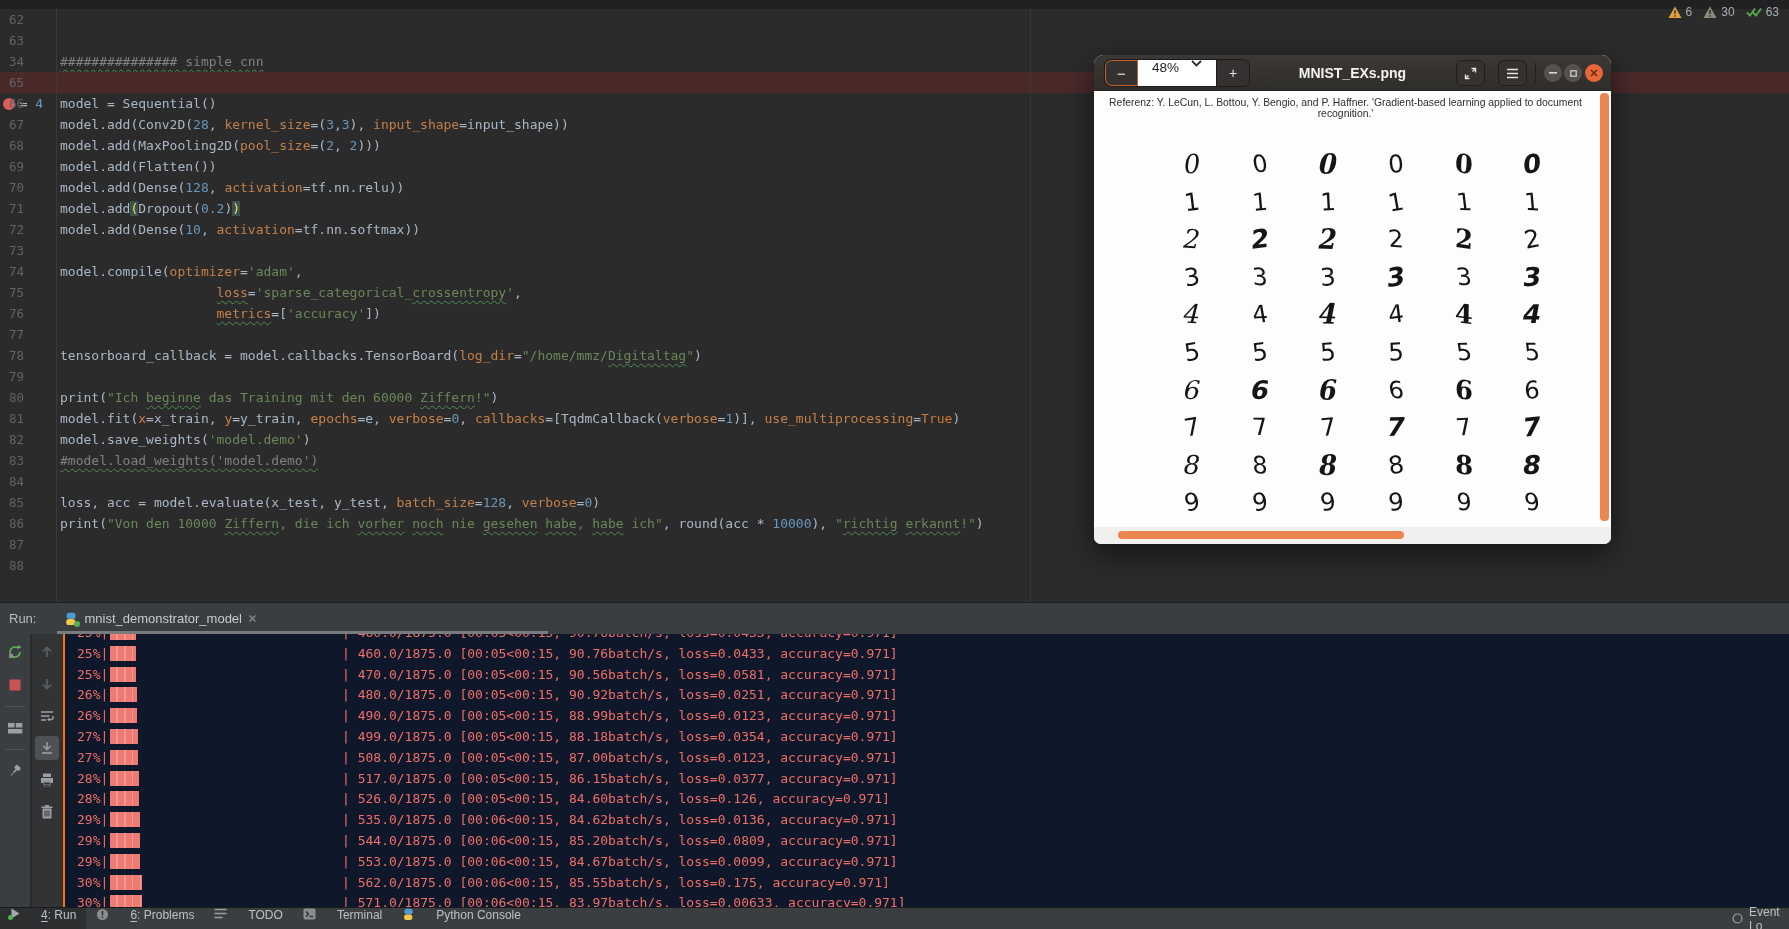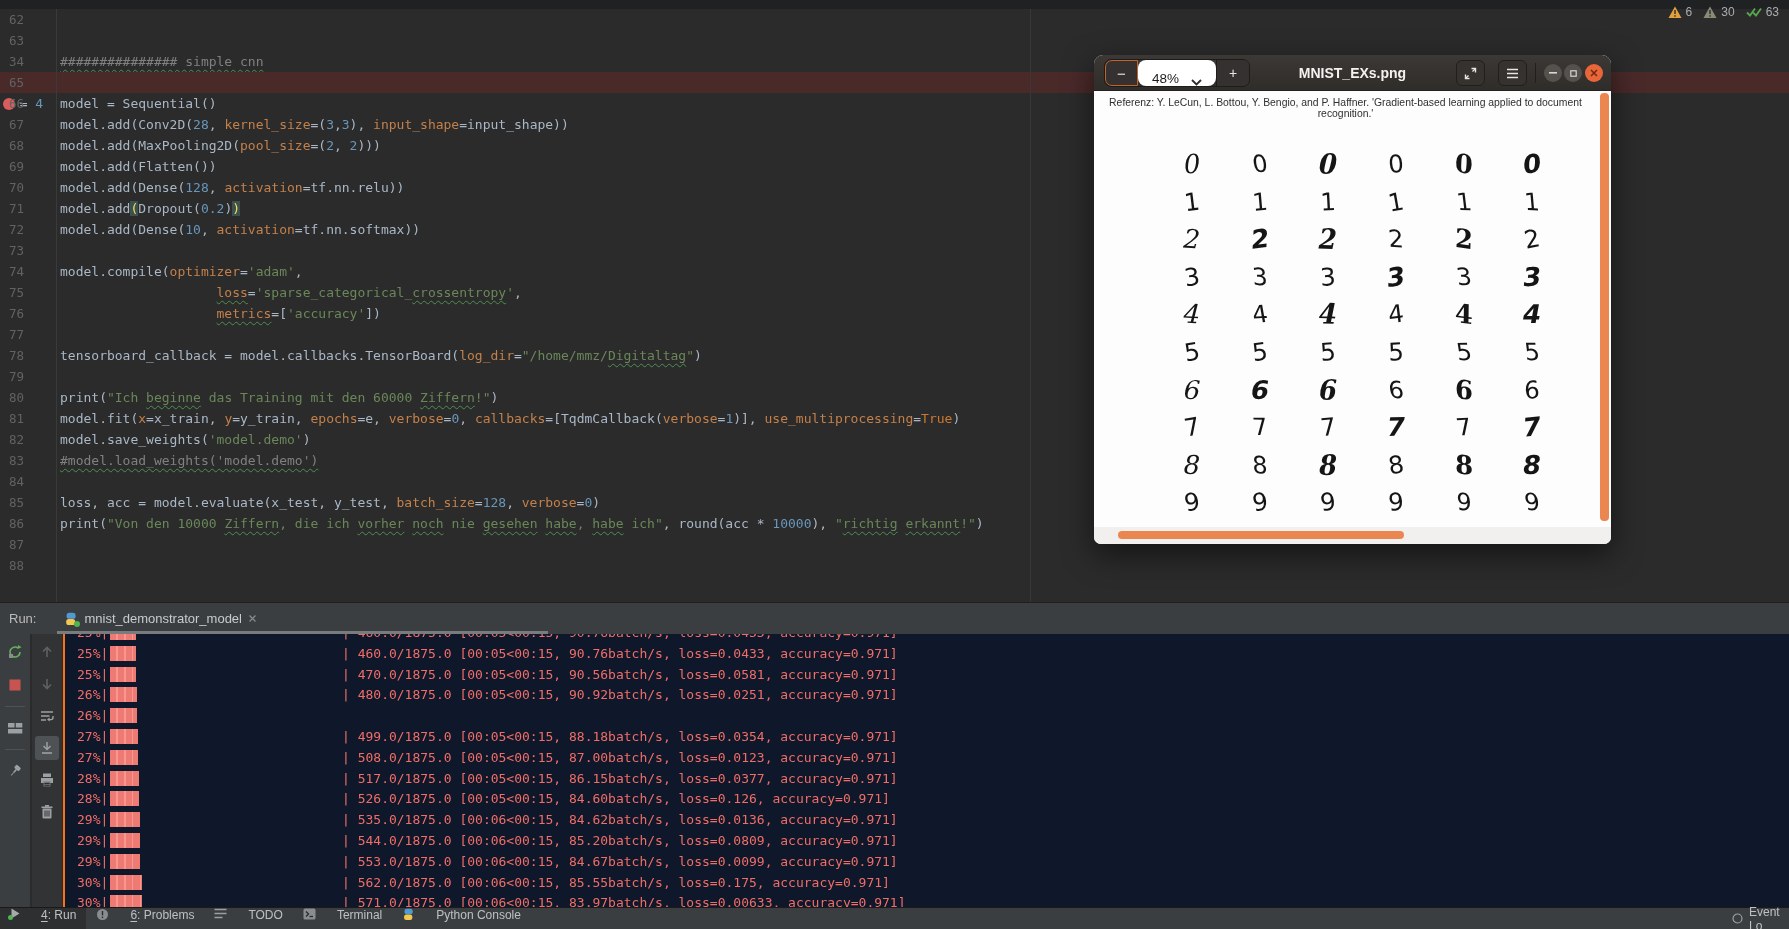--- a/index.html
+++ b/index.html
@@ -78,22 +78,22 @@
   #viewer { position:absolute; left:1094px; top:55px; width:517px; height:489px;
             border-radius:9px 9px 7px 7px; box-shadow:0 10px 30px rgba(0,0,0,.55);
             background:#fdfdfd; }
   #v-header { position:absolute; left:0; top:0; width:100%; height:36px;
               background:linear-gradient(#3b3835,#2f2d2a); border-radius:9px 9px 0 0;
               border-bottom:1px solid #242220; }
   #v-zoom { position:absolute; left:10px; top:4px; height:28px; display:flex; border-radius:7px;
             overflow:hidden; border:1px solid #1e1c1a; }
   #zoom-out { width:33px; background:#343130; border:1px solid #c46329; border-radius:7px 0 0 7px;
               display:flex; align-items:center; justify-content:center; color:#e8e6e3; font-size:15px; }
-  #zoom-combo { width:78px; background:#ffffff; display:flex; align-items:flex-end; justify-content:center;
-                gap:12px; color:#1d1d1d; font-size:13.5px;border-radius:8px; }
+  #zoom-combo { width:78px; background:#ffffff; display:flex; align-items:flex-start; justify-content:center;
+                gap:12px; color:#1d1d1d; font-size:13.5px; }
   #zoom-in { width:33px; background:#343130; border-left:1px solid #1e1c1a; display:flex;
              align-items:center; justify-content:center; color:#e8e6e3; font-size:14px; }
   #v-title { position:absolute; left:0; right:0; top:0; height:36px; display:flex; align-items:center;
              justify-content:center; color:#f4f2f0; font-weight:700; font-size:14px; pointer-events:none; }
   .v-sqbtn { position:absolute; top:5px; width:29px; height:26px; background:#353230;
              border:1px solid #211f1d; border-radius:6px; display:flex; align-items:center;
              justify-content:center; }
   #v-expand { left:362px; } #v-burger { left:404px; }
   #v-ctl-sep { position:absolute; left:441px; top:8px; width:1px; height:20px; background:#211f1d; }
   .v-circle { position:absolute; top:9px; width:18px; height:18px; border-radius:50%;
@@ -285,21 +285,21 @@
       </span>
     </div>
 
     <div id="console">
         <div class="partial">
           <div class="crow"><span class="pct">25%|</span><span class="bar"><i style="width: 26.25px;"></i></span><span>| 460.0/1875.0 [00:05&lt;00:15, 90.76batch/s, loss=0.0433, accuracy=0.971]</span></div>
         </div>
         <div class="crow"><span class="pct">25%|</span><span class="bar"><i style="width: 26.25px;"></i></span><span>| 460.0/1875.0 [00:05&lt;00:15, 90.76batch/s, loss=0.0433, accuracy=0.971]</span></div>
         <div class="crow"><span class="pct">25%|</span><span class="bar"><i style="width: 26.25px;"></i></span><span>| 470.0/1875.0 [00:05&lt;00:15, 90.56batch/s, loss=0.0581, accuracy=0.971]</span></div>
         <div class="crow"><span class="pct">26%|</span><span class="bar"><i style="width: 27.3px;"></i></span><span>| 480.0/1875.0 [00:05&lt;00:15, 90.92batch/s, loss=0.0251, accuracy=0.971]</span></div>
-        <div class="crow"><span class="pct">26%|</span><span class="bar"><i style="width: 27.3px;"></i></span></div>
+        <div class="crow"><span class="pct">26%|</span><span class="bar"><i style="width: 27.3px;"></i></span><span>| 490.0/1875.0 [00:05&lt;00:15, 88.99batch/s, loss=0.0123, accuracy=0.971]</span></div>
         <div class="crow"><span class="pct">27%|</span><span class="bar"><i style="width: 28.35px;"></i></span><span>| 499.0/1875.0 [00:05&lt;00:15, 88.18batch/s, loss=0.0354, accuracy=0.971]</span></div>
         <div class="crow"><span class="pct">27%|</span><span class="bar"><i style="width: 28.35px;"></i></span><span>| 508.0/1875.0 [00:05&lt;00:15, 87.00batch/s, loss=0.0123, accuracy=0.971]</span></div>
         <div class="crow"><span class="pct">28%|</span><span class="bar"><i style="width: 29.4px;"></i></span><span>| 517.0/1875.0 [00:05&lt;00:15, 86.15batch/s, loss=0.0377, accuracy=0.971]</span></div>
         <div class="crow"><span class="pct">28%|</span><span class="bar"><i style="width: 29.4px;"></i></span><span>| 526.0/1875.0 [00:05&lt;00:15, 84.60batch/s, loss=0.126, accuracy=0.971]</span></div>
         <div class="crow"><span class="pct">29%|</span><span class="bar"><i style="width: 30.45px;"></i></span><span>| 535.0/1875.0 [00:06&lt;00:15, 84.62batch/s, loss=0.0136, accuracy=0.971]</span></div>
         <div class="crow"><span class="pct">29%|</span><span class="bar"><i style="width: 30.45px;"></i></span><span>| 544.0/1875.0 [00:06&lt;00:15, 85.20batch/s, loss=0.0809, accuracy=0.971]</span></div>
         <div class="crow"><span class="pct">29%|</span><span class="bar"><i style="width: 30.45px;"></i></span><span>| 553.0/1875.0 [00:06&lt;00:15, 84.67batch/s, loss=0.0099, accuracy=0.971]</span></div>
         <div class="crow"><span class="pct">30%|</span><span class="bar"><i style="width: 31.5px;"></i></span><span>| 562.0/1875.0 [00:06&lt;00:15, 85.55batch/s, loss=0.175, accuracy=0.971]</span></div>
         <div class="crow"><span class="pct">30%|</span><span class="bar"><i style="width: 31.5px;"></i></span><span>| 571.0/1875.0 [00:06&lt;00:15, 83.97batch/s, loss=0.00633, accuracy=0.971]</span></div>
       </div>

